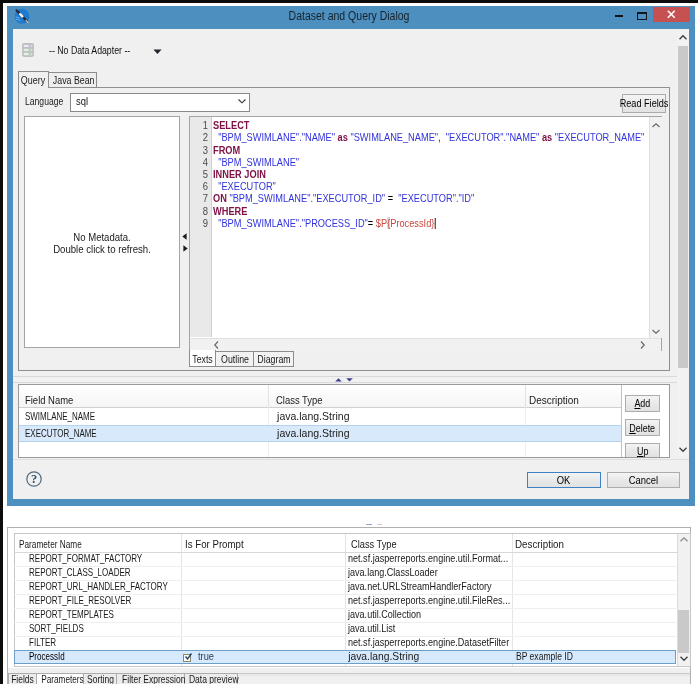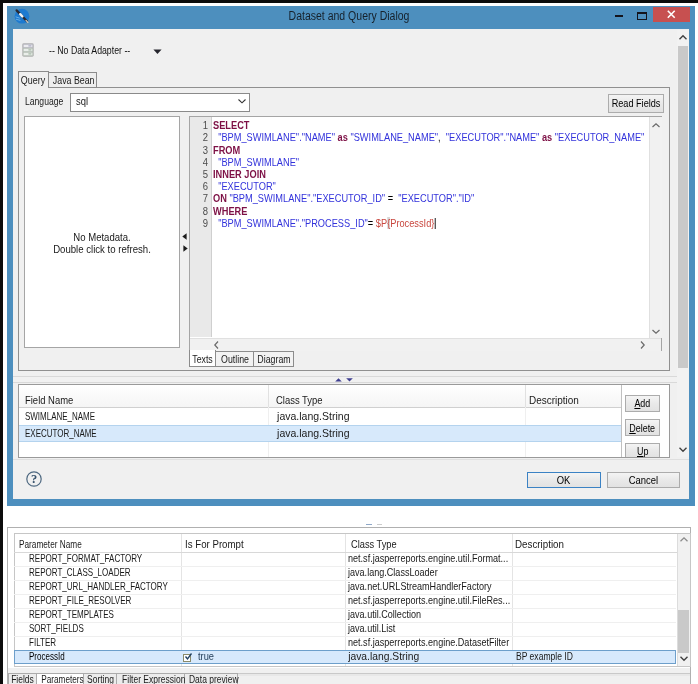--- a/index.html
+++ b/index.html
@@ -58,21 +58,21 @@
 <div class="tc" style="left:48.5px;top:73.5px;width:48px;text-align:center;font-size:10.5px;transform:scaleX(.84);transform-origin:50% 50%;z-index:4;">Java Bean</div>
 
 <div class="abs" style="left:18px;top:86.5px;width:652px;height:284.5px;border:1px solid #909090;box-sizing:border-box;background:#f0f0f0;"></div>
 
 <div class="t" style="left:25px;top:94.5px;transform:scaleX(.82);">Language</div>
 <div class="abs" style="left:69.5px;top:92.5px;width:180.5px;height:19px;background:#fff;border:1px solid #8a8a8a;box-sizing:border-box;"></div>
 <div class="t" style="left:76px;top:95px;transform:scaleX(.9);">sql</div>
 <svg style="left:238px;top:98.5px;" width="8" height="5" viewBox="0 0 8 5">
   <path d="M0.5 0.5 L4 3.8 L7.5 0.5" fill="none" stroke="#333" stroke-width="1.1"></path>
 </svg>
-<div class="btn" style="left:608px;top:93.5px;width:56px;height:19px;">
+<div class="btn" style="left:622px;top:93.5px;width:44px;height:19px;">
     <span style="transform:scaleX(.87);white-space:pre;">Read Fields</span>
   </div>
 
 <div class="abs" style="left:23.7px;top:116px;width:156.5px;height:231.5px;background:#fff;border:1px solid #a5a5a5;box-sizing:border-box;"></div>
 <div class="tc" style="left:24px;top:230.5px;width:156px;text-align:center;transform:scaleX(.91);transform-origin:50% 50%;">No Metadata.</div>
 <div class="tc" style="left:24px;top:243px;width:156px;text-align:center;transform:scaleX(.915);transform-origin:50% 50%;">Double click to refresh.</div>
 
 <svg style="left:182.4px;top:232.9px;" width="5" height="7" viewBox="0 0 5 7">
   <path d="M4.6 0.3 L4.6 6.7 L0.3 3.5 Z" fill="#1c1c1c"></path>
 </svg>

